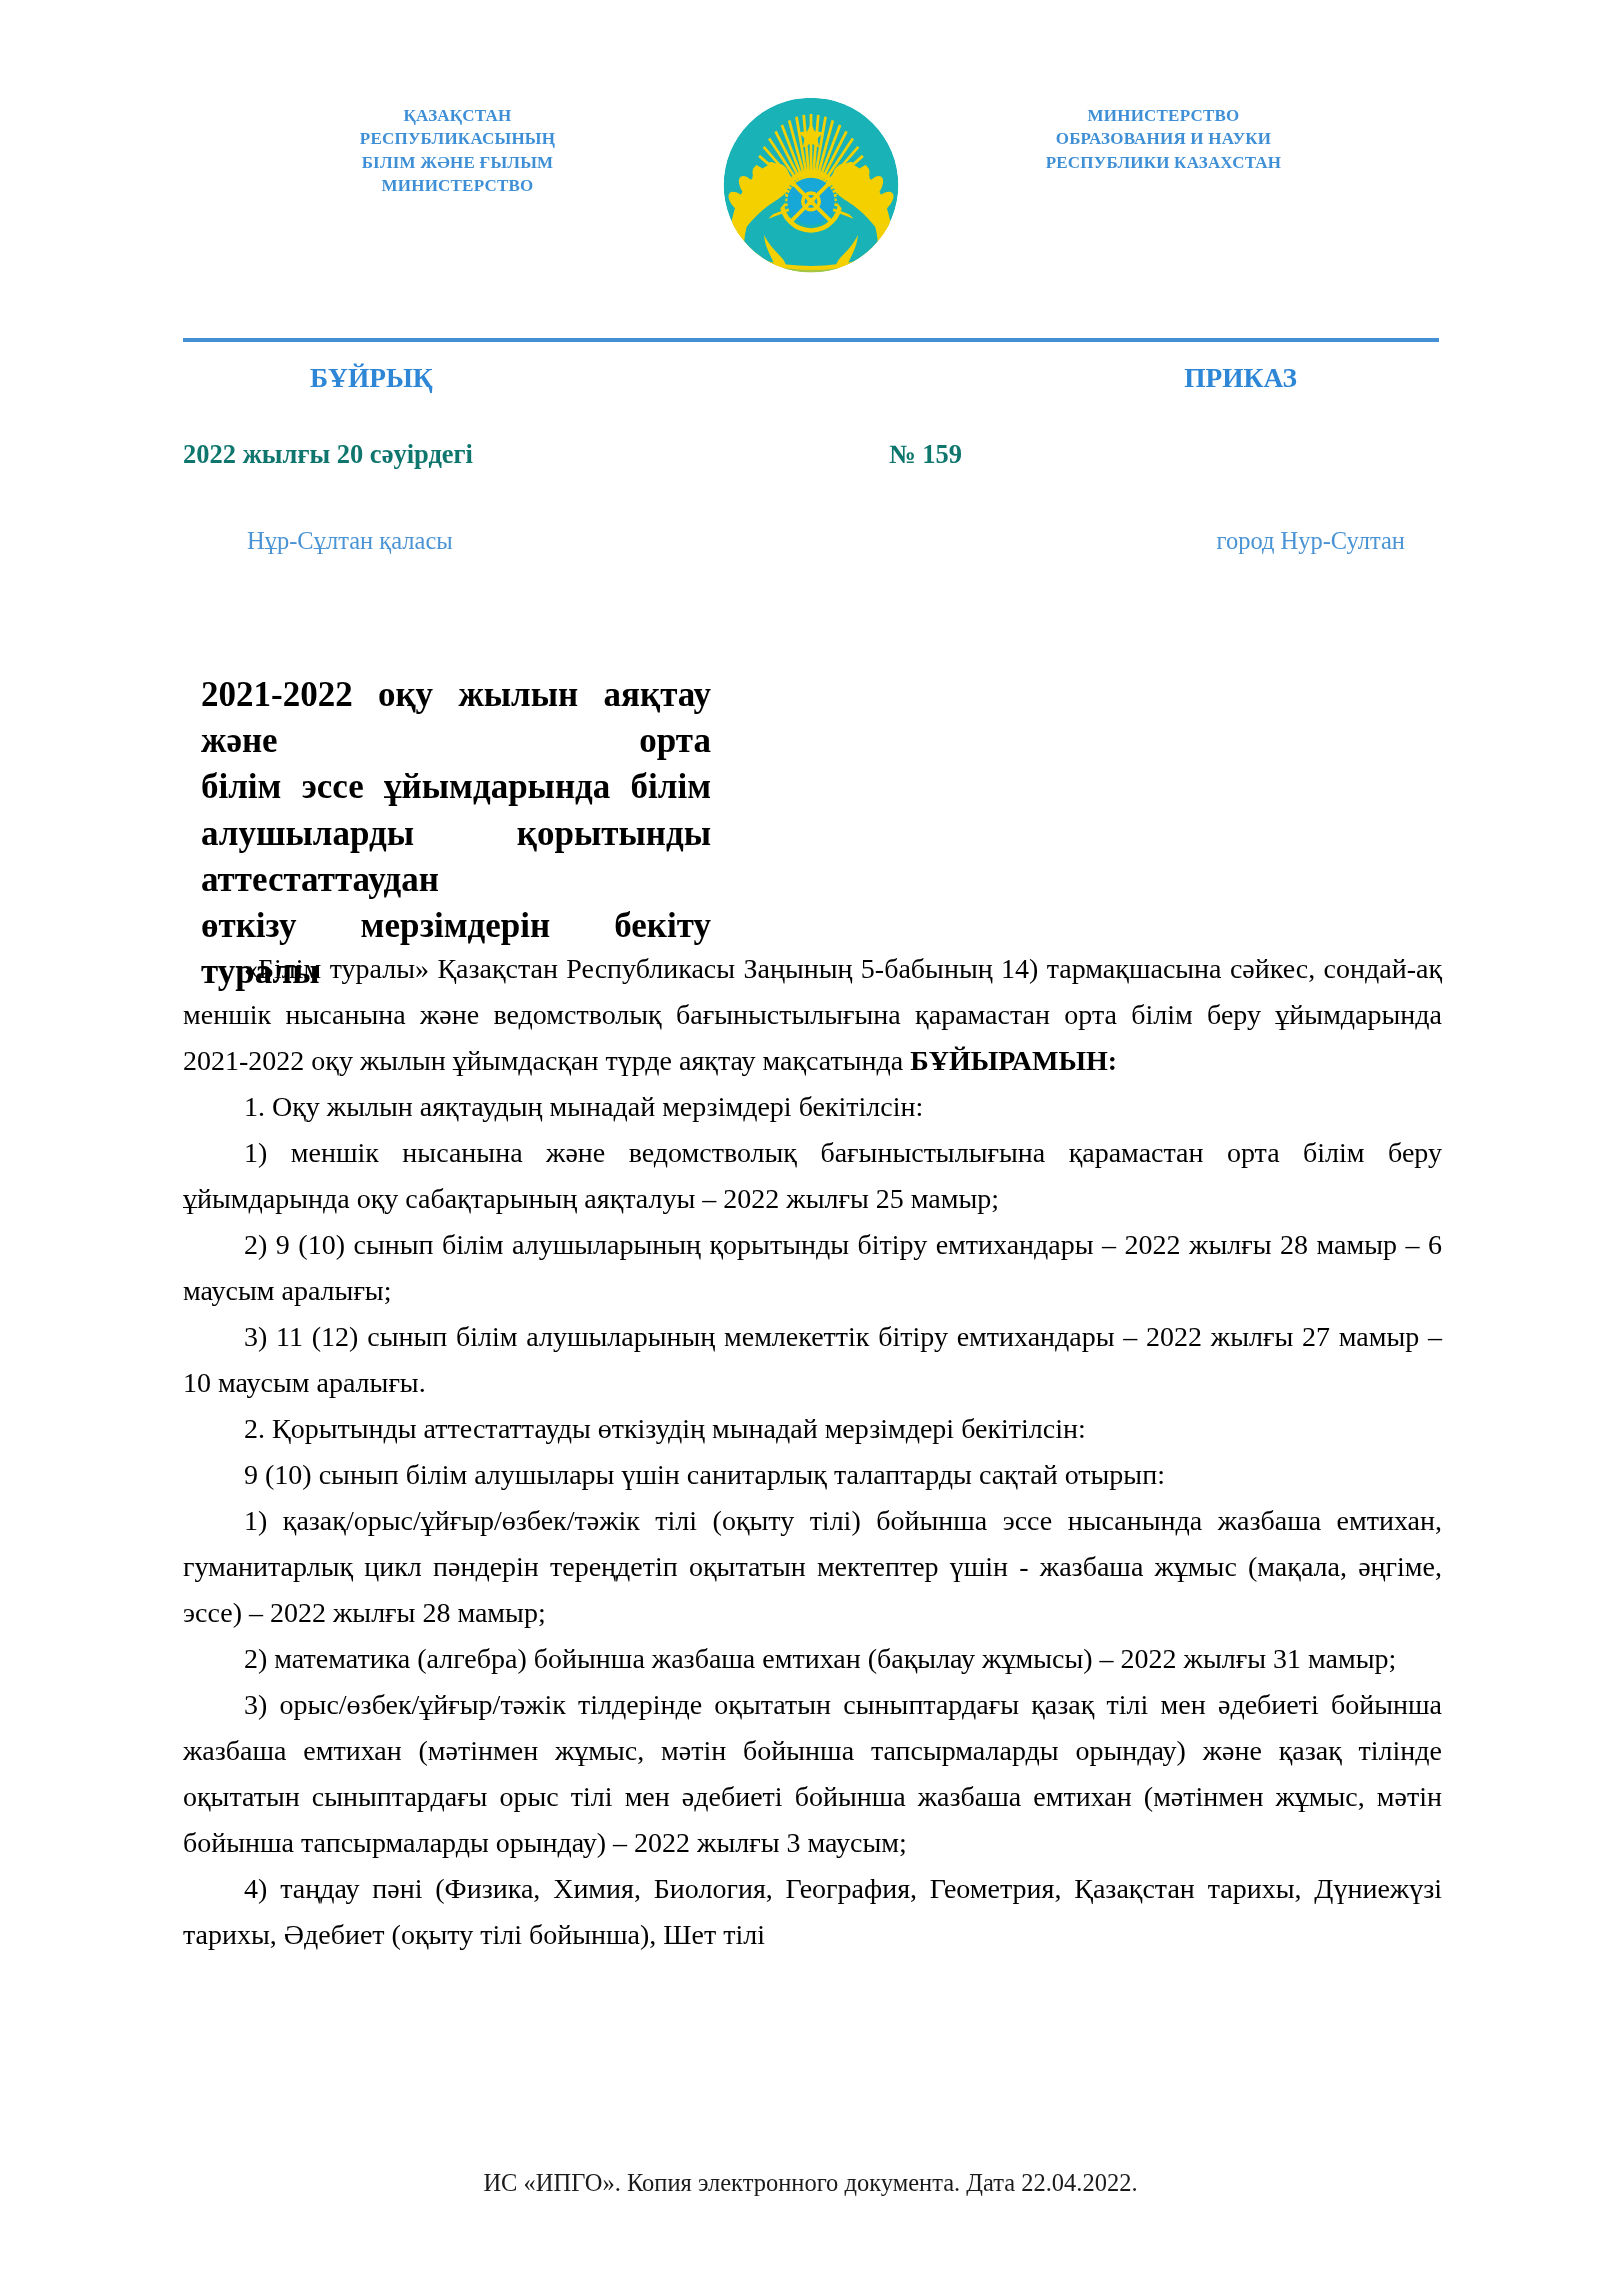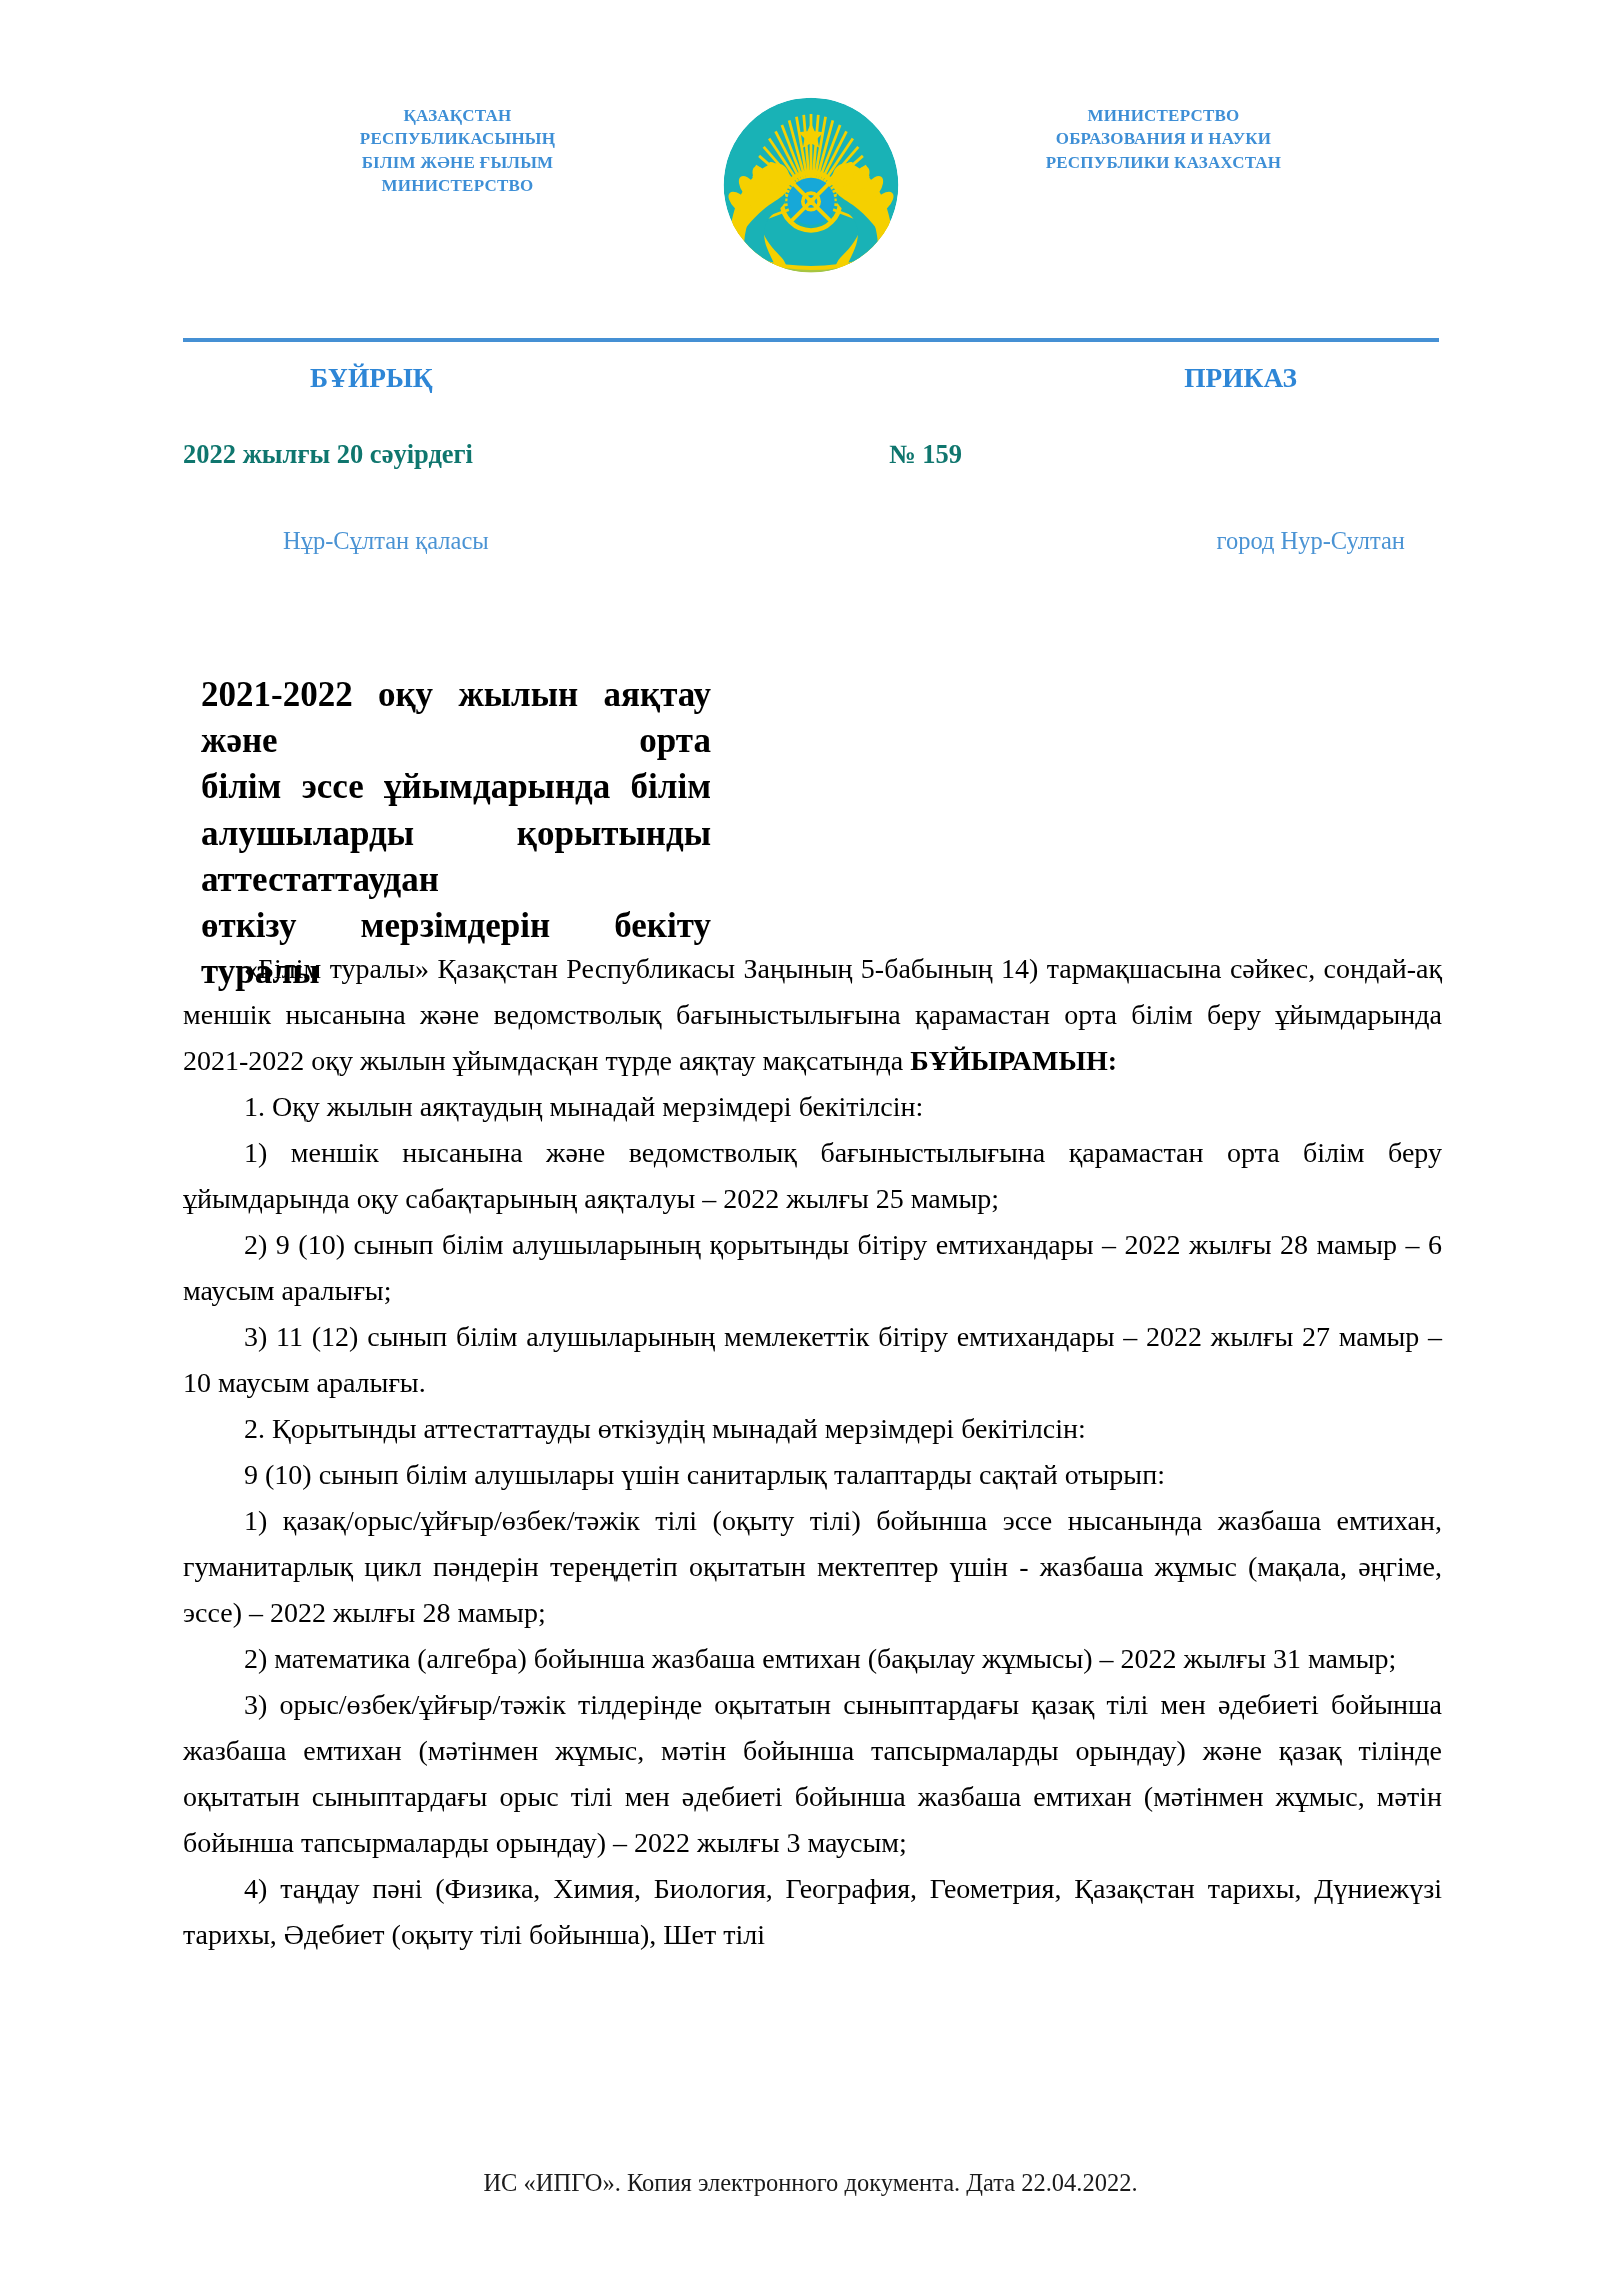--- a/index.html
+++ b/index.html
@@ -97,21 +97,21 @@
   .city-row {
     position: absolute;
     left: 183px;
     top: 527px;
     width: 1256px;
     display: flex;
     justify-content: space-between;
     color: #4a93d4;
     font-size: 24.5px;
   }
-  .city-row .left  { margin-left: 100px; }
+  .city-row .left  { margin-left: 64px; }
   .city-row .right { margin-right: 34px; }
 
   
   .title-block {
     position: absolute;
     left: 201px;
     top: 672px;
     width: 510px;
     font-weight: bold;
     font-size: 35px;

